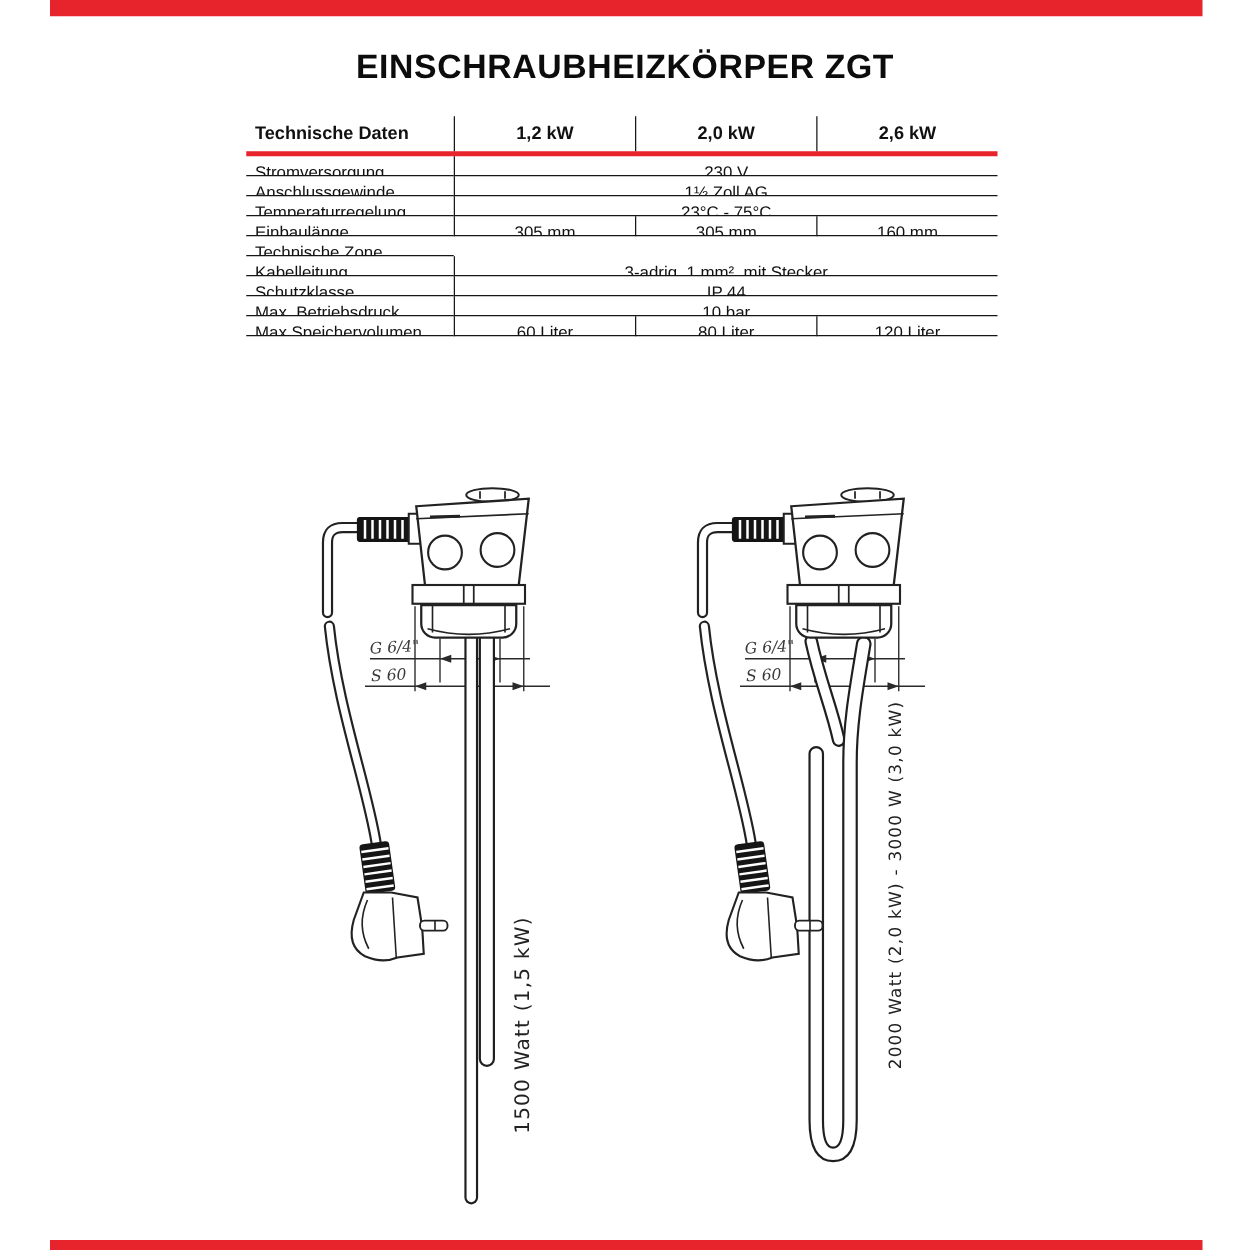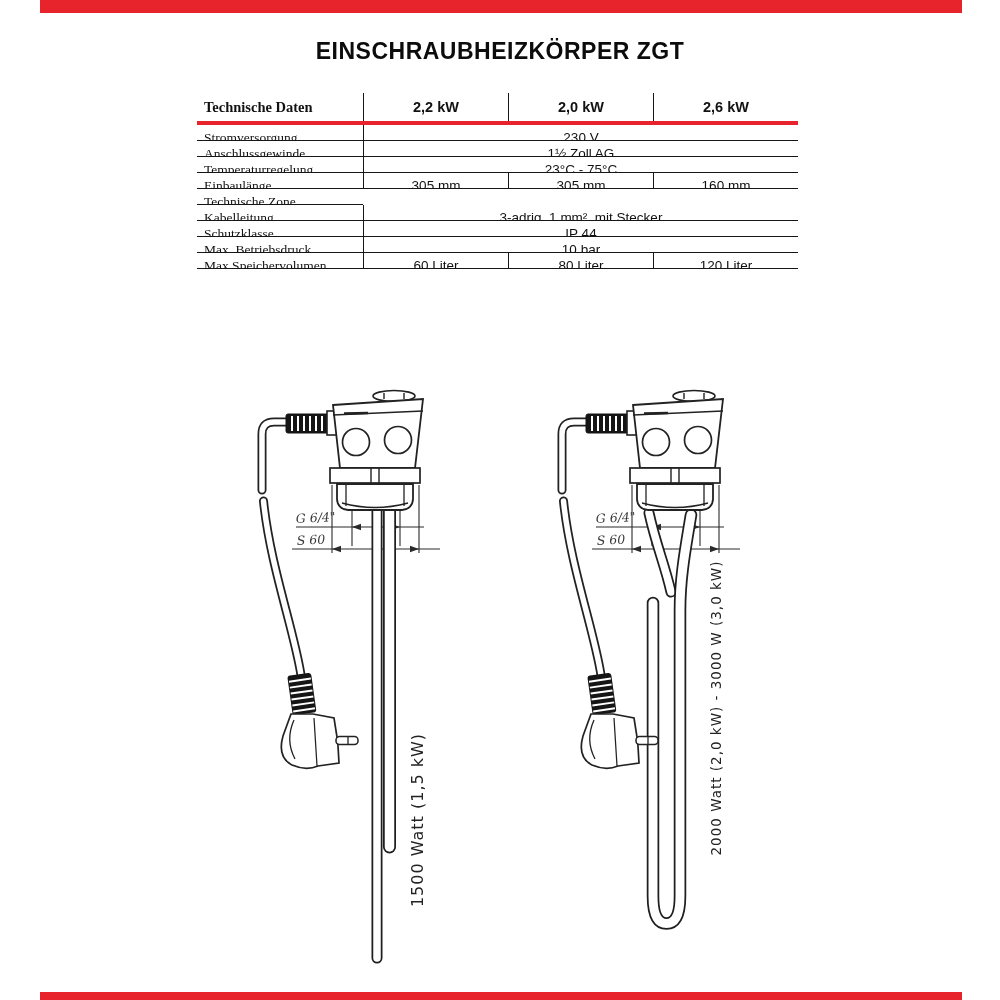--- a/index.html
+++ b/index.html
@@ -2,27 +2,27 @@
 <html><head>
 <meta charset="utf-8">
 <style>
   html,body{margin:0;padding:0;background:#fff;}
   .page{position:relative;width:1000px;height:1000px;background:#fff;overflow:hidden;
         font-family:"Liberation Sans","DejaVu Sans",sans-serif;color:#111;}
   .bar{position:absolute;left:40px;width:922px;background:#e7232b;}
   .bar.top{top:0;height:13px;}
   .bar.bottom{top:992px;height:8px;}
   .title{position:absolute;top:38px;left:0;width:1000px;text-align:center;
-         font-size:23px;font-weight:bold;letter-spacing:.5px;color:#0c0c0c;}
+         font-size:27px;font-weight:bold;letter-spacing:.5px;color:#0c0c0c;}
   .datatable{position:absolute;left:197px;top:93px;width:601px;}
   .tr{display:grid;grid-template-columns:166px 145px 145px 145px;}
   .tr.head .td{height:28px;line-height:28px;font-weight:bold;font-size:14.5px;}
   .tr.row .td{height:16px;line-height:26px;font-size:13.5px;border-bottom:1px solid #161616;}
   .td{box-sizing:border-box;white-space:nowrap;overflow:hidden;}
-  .td.label{text-align:left;padding-left:7px;font-family:Liberation Serif, serif;}
+  .td.label{text-align:left;padding-left:7px;}
   .td.val,.td.merged{text-align:center;}
   .td.merged{grid-column:2/5;}
   .tr .td + .td{border-left:1px solid #161616;}
   .redrule{height:4px;background:#e7232b;}
   .drawings{position:absolute;left:0;top:370px;width:1000px;height:630px;}
   svg text.dim{font-family:"DejaVu Serif","Liberation Serif",serif;font-style:italic;
                font-size:12.5px;fill:#3a3a3a;}
   svg text.power{font-family:"DejaVu Sans","Liberation Sans",sans-serif;fill:#222;letter-spacing:1px;}
 </style>
 </head>
@@ -30,21 +30,21 @@
 
 <div class="page">
 
   <div class="bar top"></div>
 
   <div class="title">EINSCHRAUBHEIZKÖRPER ZGT</div>
 
   <div class="datatable">
     <div class="tr head">
       <div class="td label">Technische Daten</div>
-      <div class="td val">2,2 kW</div>
+      <div class="td val">1,2 kW</div>
       <div class="td val">2,0 kW</div>
       <div class="td val">2,6 kW</div>
     </div>
     <div class="redrule"></div>
 
     <div class="tr row">
       <div class="td label">Stromversorgung</div>
       <div class="td merged">230 V</div>
     </div>
     <div class="tr row">

